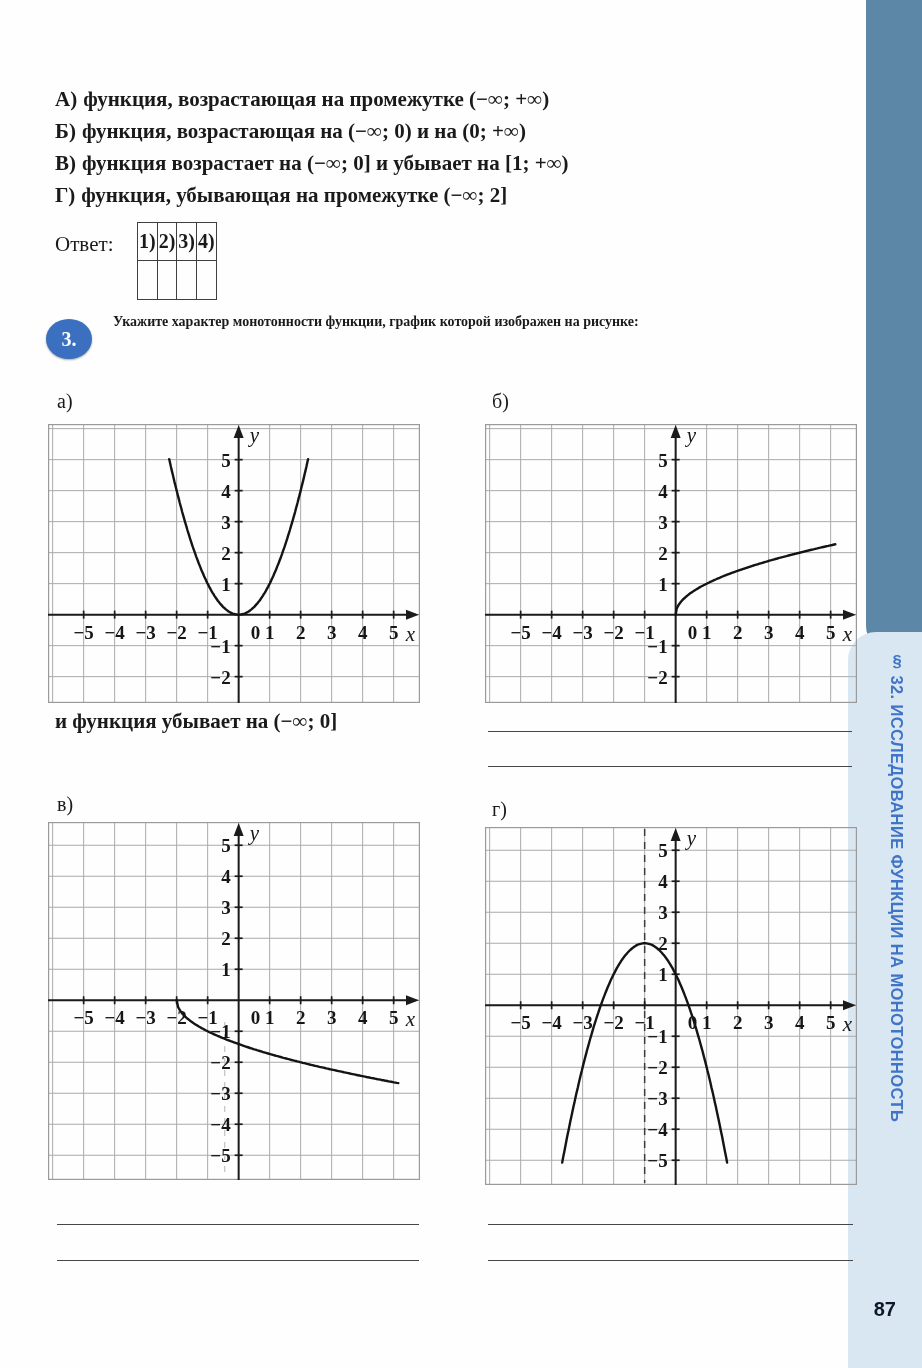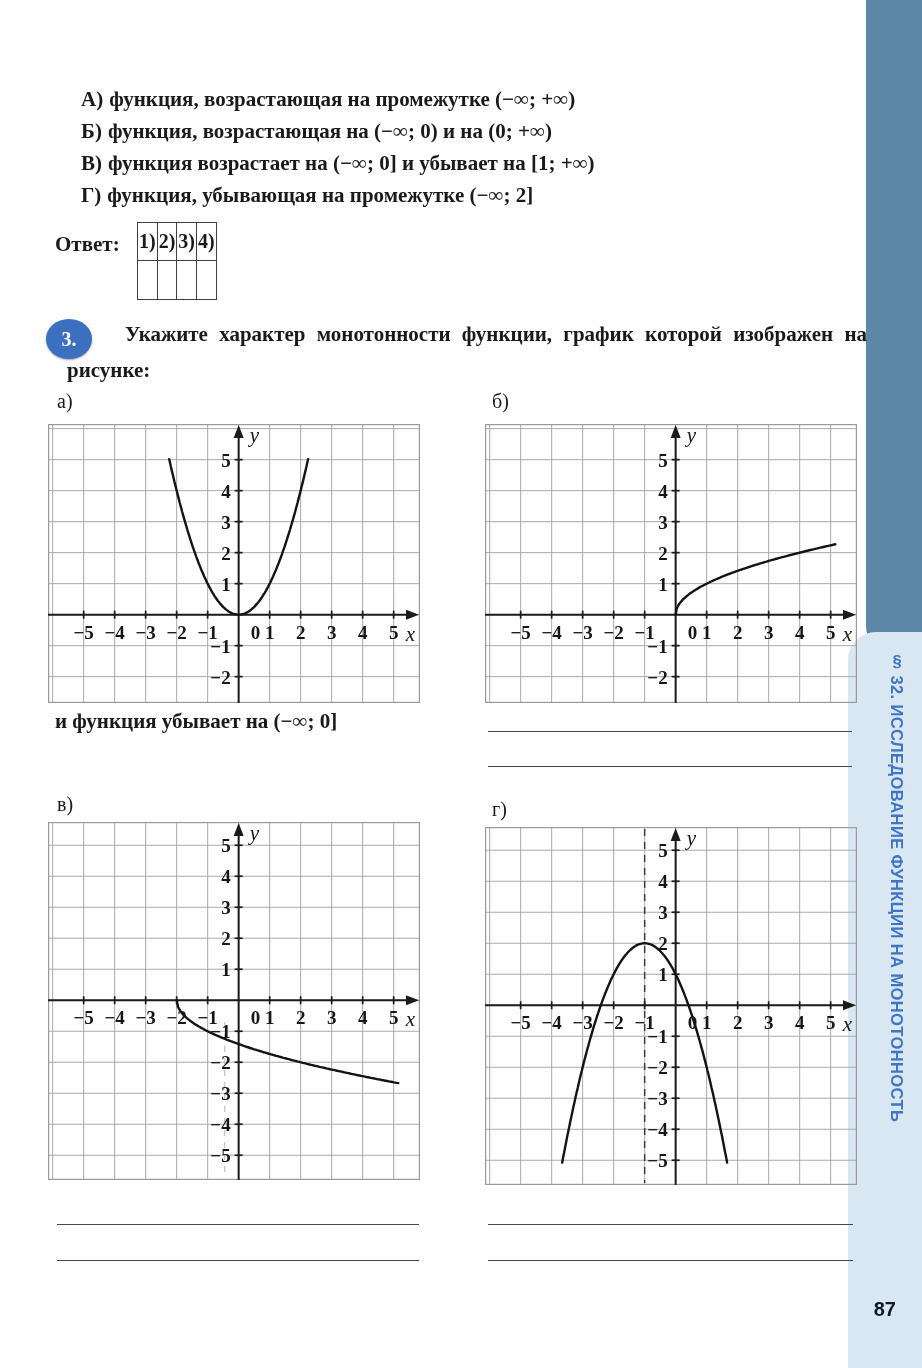--- a/index.html
+++ b/index.html
@@ -10,37 +10,37 @@
   .band{position:absolute;top:0;right:0;width:56px;height:652px;background:#5c87a6;border-bottom-left-radius:26px;border-bottom-right-radius:10px;}
   .panel{position:absolute;top:632px;right:0;width:74px;height:736px;background:#d9e7f3;border-top-left-radius:28px;}
   .vtitle{position:absolute;top:652px;right:16px;height:620px;writing-mode:vertical-rl;
           font-family:"Liberation Sans",sans-serif;font-weight:bold;font-size:16.5px;letter-spacing:.4px;
           color:#3f74c6;white-space:nowrap;}
   .pagenum{position:absolute;top:1298px;right:26px;font-family:"Liberation Sans",sans-serif;
            font-weight:bold;font-size:20px;color:#0f172a;}
 
   
   .options{position:absolute;left:55px;top:83px;width:680px;font-size:21px;font-weight:600;}
-  .opt{height:32px;line-height:32px;white-space:nowrap;margin-left:26px;}
+  .opt{height:32px;line-height:32px;white-space:nowrap;}
   .opt .lbl{margin-right:6px;}
 
   
   .answer-row{position:absolute;left:55px;top:222px;}
-  .ans-label{position:absolute;left:0;top:10px;font-size:21px;font-weight:700;}
+  .ans-label{position:absolute;left:0;top:10px;font-size:21px;font-weight:400;}
   .ans-table{position:absolute;left:82px;top:0;border-collapse:collapse;}
   .ans-table td{border:1.7px solid #3f3f3f;width:62px;text-align:center;font-size:20px;font-weight:600;}
   .ans-table tr.hdr td{height:35px;}
   .ans-table tr.blank td{height:36px;}
 
   
   .badge{position:absolute;left:46px;top:319px;width:46px;height:40px;border-radius:50%;
          background:#3b6fc0;color:#fff;font-size:20px;font-weight:bold;text-align:center;line-height:40px;
          font-family:"Liberation Serif",serif;box-shadow:0 1px 2px rgba(0,0,0,.35);}
-  .taskp{position:absolute;left:55px;top:304px;width:800px;font-size:21px;line-height:36px;
-         font-weight:600;text-align:justify;text-indent:58px;margin:12px;}
+  .taskp{position:absolute;left:55px;top:304px;width:800px;font-size:14px;line-height:36px;
+         font-weight:600;text-align:justify;text-indent:58px;margin:0;}
 
   
   .figlabel{position:absolute;font-size:20px;}
   .chartbox{position:absolute;}
 
   
   .answer-a{position:absolute;left:55px;top:702px;font-size:21px;line-height:39px;font-weight:600;white-space:nowrap;}
 
   
   .wline{position:absolute;height:0;border-top:1.8px solid #474747;}

